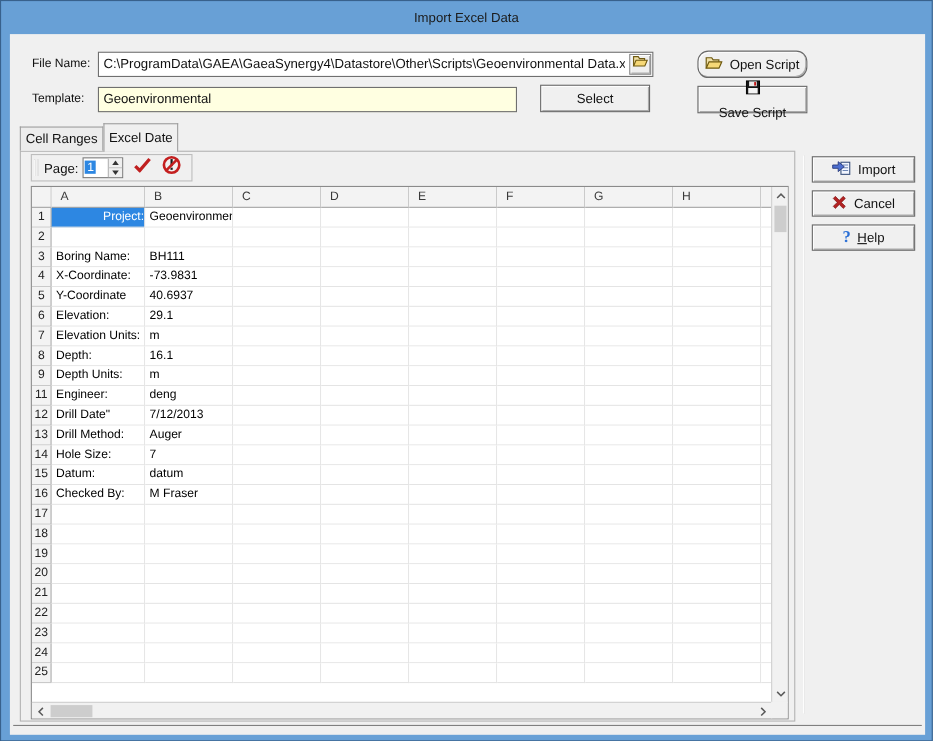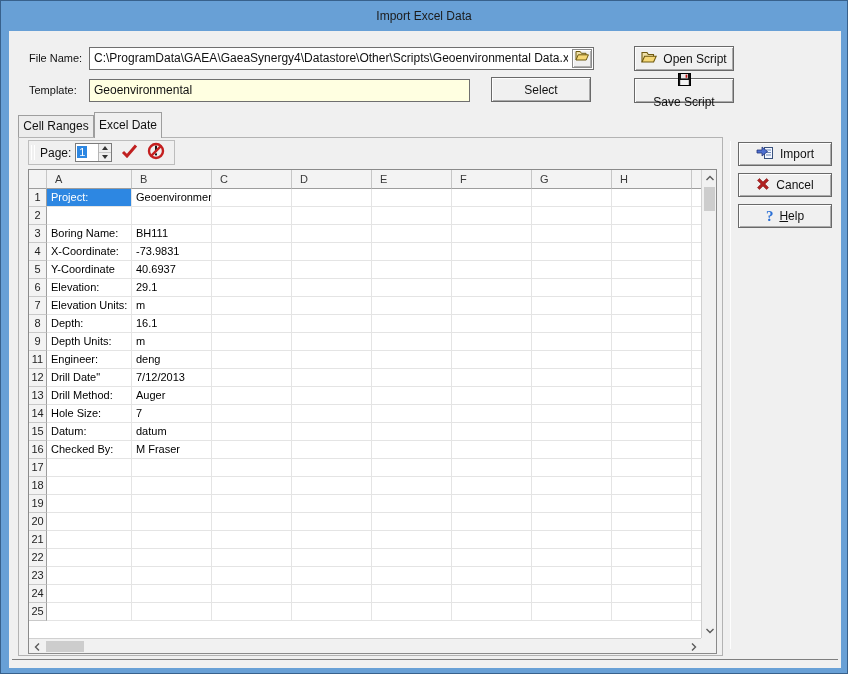--- a/index.html
+++ b/index.html
@@ -56,21 +56,21 @@
   .ghead { display:flex; height:19px; }
   .ch { height:19px; line-height:18px; background:#f3f3f3; border-right:1px solid #c6c6c6; border-bottom:1px solid #9d9d9d;
         color:#3a3a3a; padding-left:8px; font-size:11px; flex:none; }
   .ch.corner { width:18px; padding:0; }
   .grow { display:flex; height:18px; }
   .rh { width:18px; flex:none; background:#f3f3f3; border-right:1px solid #9d9d9d; border-bottom:1px solid #c9c9c9;
         text-align:center; font-size:11px; line-height:17px; color:#222; }
   .cell { background:#fff; border-right:1px solid #e4e4e4; border-bottom:1px solid #e4e4e4;
           padding-left:4px; font-size:11px; line-height:17px; white-space:nowrap; overflow:hidden; flex:none; color:#000; }
   .w-a { width:85px; } .w-s { width:80px; } .w-i { width:11px; border-right:none; }
-  .cell.sel { background:#2d87e2; color:#fff; }
+  .cell.sel { background:#2d87e2; color:#fff;text-align:right; }
 
   .vscroll { position:absolute; top:0; right:0; width:15px; height:469px; background:#f1f1f1; border-left:1px solid #d0d0d0; }
   .hscroll { position:absolute; left:0; bottom:0; width:673px; height:15px; background:#f1f1f1; border-top:1px solid #d0d0d0; }
   .sb-corner { position:absolute; right:0; bottom:0; width:15px; height:15px; background:#f1f1f1; }
   .sb-btn { position:absolute; width:15px; height:16px; display:flex; align-items:center; justify-content:center; }
   .hs-btn { position:absolute; width:16px; height:15px; display:flex; align-items:center; justify-content:center; }
   .vthumb { position:absolute; left:2px; top:17px; width:11px; height:24px; background:#cdcdcd; }
   .hthumb { position:absolute; top:2px; left:17px; height:11px; width:38px; background:#cdcdcd; }
 
   .vsep { position:absolute; left:721px; top:110px; width:1px; height:508px; background:#9a9a9a; border-right:1px solid #fdfdfd; }
@@ -94,21 +94,21 @@
       <span class="ftext" style="width:478px;">C:\ProgramData\GAEA\GaeaSynergy4\Datastore\Other\Scripts\Geoenvironmental Data.xls:</span>
       <div class="embedded-btn">
         <span>
           <svg width="14" height="12" viewBox="0 0 14 12">
             <path d="M1 10 V1.5 h4.2 l1.2 1.8 H11 v2" fill="#efe0a8" stroke="#6f5a10" stroke-width="1"></path>
             <path d="M1 10 L3.2 4.8 H13.4 L11.2 10 Z" fill="#f6d877" stroke="#6f5a10" stroke-width="1"></path>
           </svg>
         </span>
       </div>
     </div>
-    <div class="btn" style="left:625px; top:15px; width:100px; height:25px;">
+    <div class="btn" style="left:625px; top:15px; width:100px; height:25px;border-radius:10px;">
       <span>
         <svg width="16" height="13" viewBox="0 0 16 13">
           <path d="M1 11 V1.5 h5 l1.3 2 H12.5 v2.3" fill="#efe0a8" stroke="#6f5a10" stroke-width="1.1"></path>
           <path d="M1 11 L3.6 5.2 H15.2 L12.6 11 Z" fill="#f6d877" stroke="#6f5a10" stroke-width="1.1"></path>
         </svg>
       </span>
       <span>Open Script</span>
     </div>
 
     <div class="lbl" style="left:20px; top:53px;">Template:</div>

